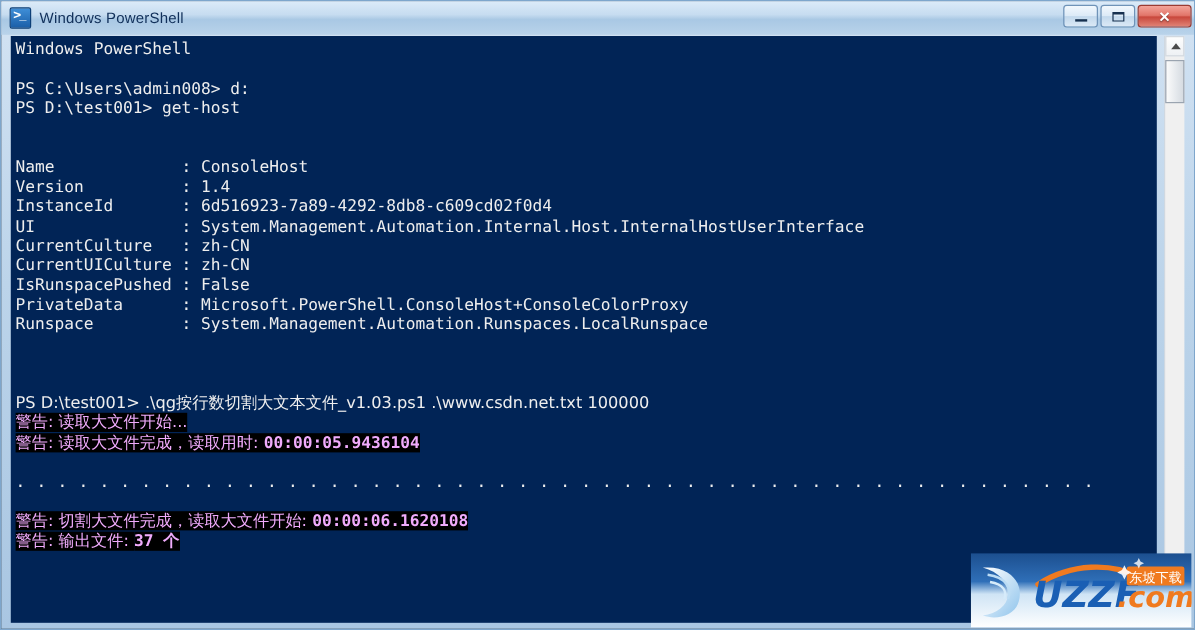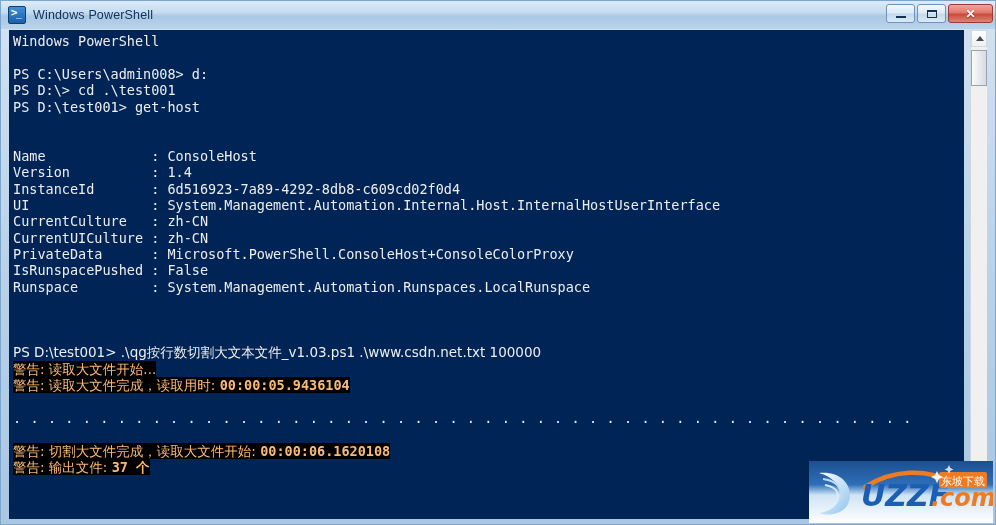--- a/index.html
+++ b/index.html
@@ -147,21 +147,21 @@
   .warnline {
     font-family: "DejaVu Sans", sans-serif;
     font-size: 13.5px;
     line-height: 16.4px;
     height: 16.4px;
     white-space: pre;
     color: #f3e96b;
   }
   .warnline .hl {
     background: #000000;
-    color: #fdba74;
+    color: #f0abfc;
   }
   .warnline .mono {
     font-family: "DejaVu Sans Mono", monospace;
     font-weight: bold;
     text-align: center;
   }
   .dots {
     font-family: "DejaVu Sans Mono", monospace;
     font-size: 13.5px;
     line-height: 16.4px;
@@ -238,32 +238,31 @@
       <div class="winbtn close">
         <span class="glyph">✕</span>
       </div>
     </div>
   </div>
 
   <div id="console">
       <div class="line">Windows PowerShell</div>
       <div class="blank"></div>
       <div class="line">PS C:\Users\admin008&gt; d:</div>
-      <div class="line">PS D:\&gt; cd .\test001</div>
       <div class="line">PS D:\test001&gt; get-host</div>
       <div class="blank"></div>
       <div class="blank"></div>
       <div class="line">Name             : ConsoleHost</div>
       <div class="line">Version          : 1.4</div>
       <div class="line">InstanceId       : 6d516923-7a89-4292-8db8-c609cd02f0d4</div>
       <div class="line">UI               : System.Management.Automation.Internal.Host.InternalHostUserInterface</div>
       <div class="line">CurrentCulture   : zh-CN</div>
       <div class="line">CurrentUICulture : zh-CN</div>
+      <div class="line">IsRunspacePushed : False</div>
       <div class="line">PrivateData      : Microsoft.PowerShell.ConsoleHost+ConsoleColorProxy</div>
-      <div class="line">IsRunspacePushed : False</div>
       <div class="line">Runspace         : System.Management.Automation.Runspaces.LocalRunspace</div>
       <div class="blank"></div>
       <div class="blank"></div>
       <div class="blank"></div>
       <div class="line cjk">PS D:\test001&gt; .\qg按行数切割大文本文件_v1.03.ps1 .\www.csdn.net.txt 100000</div>
       <div class="warnline"><span class="hl">警告: 读取大文件开始...</span></div>
       <div class="warnline"><span class="hl">警告: 读取大文件完成，读取用时: </span><span class="hl mono">00:00:05.9436104</span></div>
       <div class="blank"></div>
       <div class="dots">. . . . . . . . . . . . . . . . . . . . . . . . . . . . . . . . . . . . . . . . . . . . . . . . . . . .</div>
       <div class="blank"></div>

